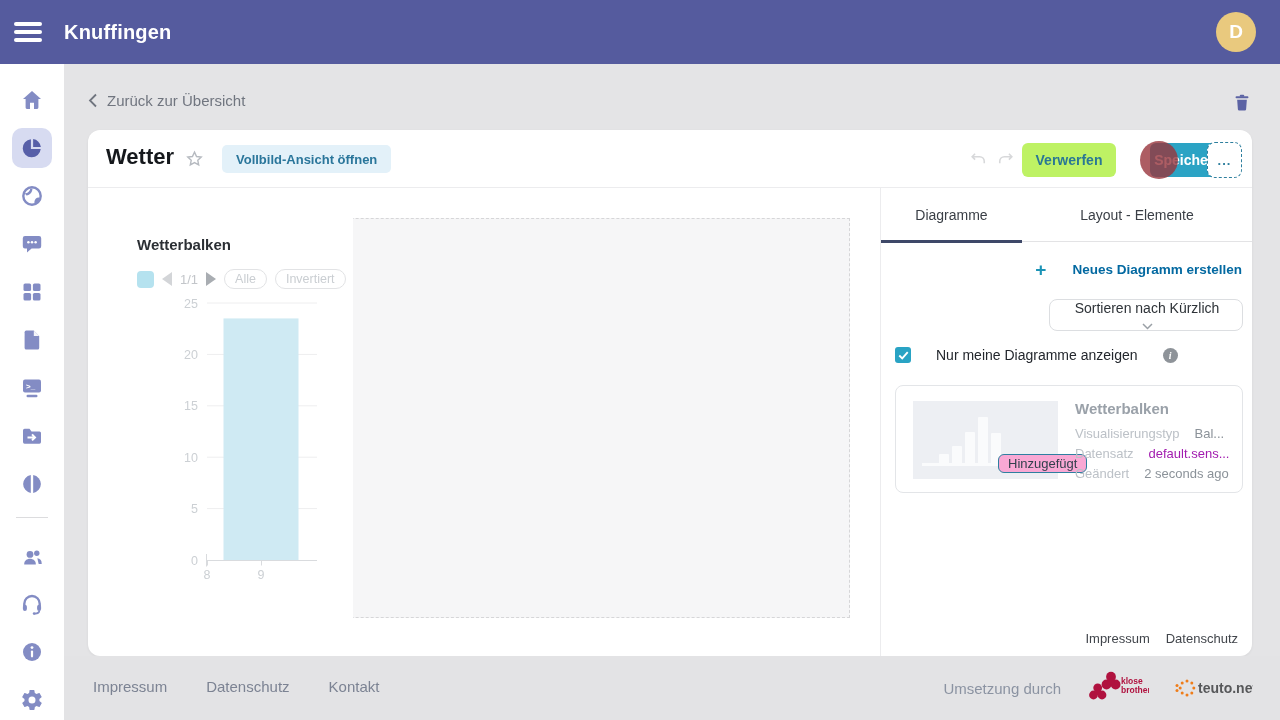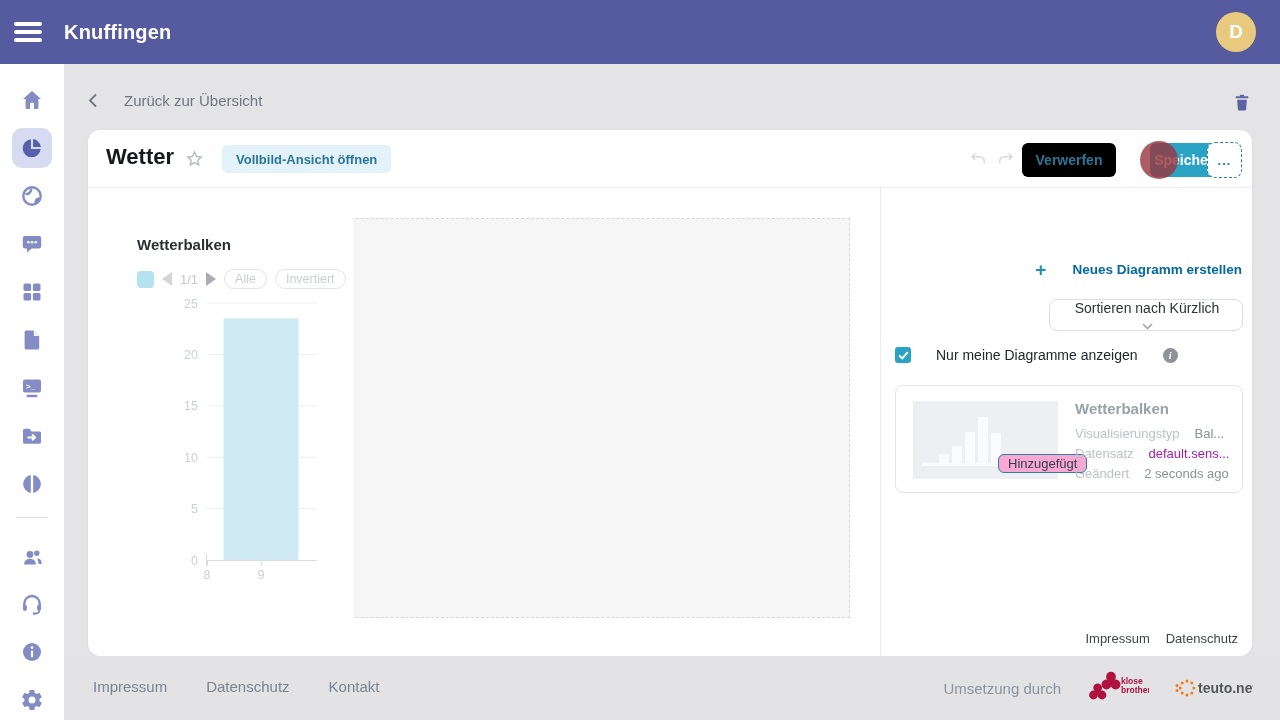--- a/index.html
+++ b/index.html
@@ -14,31 +14,31 @@
   .brand { color:#fff; font-size:20px; font-weight:bold; margin-left:22px; letter-spacing:.2px; }
   .avatar { position:absolute; right:24px; top:12px; width:40px; height:40px; border-radius:50%; background:#e9c97e; color:#fff; font-size:19px; font-weight:bold; display:flex; align-items:center; justify-content:center; }
 
   
   .sidebar { position:absolute; left:0; top:64px; width:64px; height:656px; background:#fff; }
   .side-ic { position:absolute; left:20px; width:24px; height:24px; cursor:pointer; }
   .side-active-bg { position:absolute; left:12px; top:64px; width:40px; height:40px; background:#d7dbf1; border-radius:10px; }
   .side-div { position:absolute; left:16px; top:453px; width:32px; height:1px; background:#dcdcde; }
 
   
-  .breadcrumb { position:absolute; left:88px; top:92px; display:flex; align-items:center; gap:26px; color:#70757f; font-size:15px; cursor:pointer; }
+  .breadcrumb { position:absolute; left:88px; top:92px; display:flex; align-items:center; gap:9px; color:#70757f; font-size:15px; cursor:pointer; }
   .trash-btn { position:absolute; left:1232px; top:92px; width:20px; height:21px; cursor:pointer; }
 
   
   .card { position:absolute; left:88px; top:130px; width:1164px; height:526px; background:#fff; border-radius:12px; box-shadow:0 1px 3px rgba(0,0,0,.06); }
   .card-header { position:absolute; left:0; top:0; width:100%; height:58px; border-bottom:1px solid #ececee; }
   .doc-title { position:absolute; left:18px; top:14px; font-size:22px; font-weight:bold; color:#15181c; }
   .star { position:absolute; left:96px; top:19px; width:21px; height:21px; cursor:pointer; }
   .chip { position:absolute; left:134px; top:15px; height:28px; padding:0 14px; background:#e3f1f9; color:#2a769b; font-size:13px; font-weight:bold; border:none; border-radius:5px; display:flex; align-items:center; cursor:pointer; }
   .hist-btn { position:absolute; top:20px; width:20px; height:20px; cursor:pointer; }
-  .btn-discard { position:absolute; left:934px; top:13px; width:94px; height:34px; background:#000000; color:#2a7795; font-size:14px; font-weight:bold; border:none; border-radius:6px; cursor:pointer; }
+  .btn-discard { position:absolute; left:934px; top:13px; width:94px; height:34px; background:#bef264; color:#2a7795; font-size:14px; font-weight:bold; border:none; border-radius:6px; cursor:pointer; }
   .btn-save { position:absolute; left:1034px; top:13px; width:76px; height:34px; background:#2ba3c4; color:#fff; font-size:14px; font-weight:bold; border:none; border-radius:6px; cursor:pointer;margin-left:28px; }
   .btn-more { position:absolute; left:1119px; top:12px; width:35px; height:36px; background:#fff; border:1.6px dashed #2e7f9e; border-radius:8px; color:#2e7f9e; font-size:13px; font-weight:bold; letter-spacing:1px; cursor:pointer; }
   .click-dot { position:absolute; left:1052px; top:11px; width:38px; height:38px; border-radius:50%; background:rgba(153,52,60,.8); pointer-events:none; }
 
   
   .canvas { position:absolute; left:32px; top:88px; width:730px; height:400px; background:#f6f6f7; border:1px dashed #d6d6d8; }
   .tile { position:absolute; left:32px; top:88px; width:233px; height:400px; background:#fff; cursor:grab; }
   .tile-title { position:absolute; left:17px; top:18px; font-size:15px; font-weight:bold; color:#2b2f34; }
   .tile-controls { position:absolute; left:17px; top:51px; height:20px; display:flex; align-items:center; gap:8px; }
   .swatch { width:17px; height:17px; border-radius:4px; background:#b5e2ef; }
@@ -227,20 +227,24 @@
           <line x1="70.5" y1="259" x2="70.5" y2="271.5" stroke="#d9dbde" stroke-width="1"></line>
           <line x1="70" y1="265.5" x2="181" y2="265.5" stroke="#d9dbde" stroke-width="1"></line>
           <line x1="71.5" y1="265.5" x2="71.5" y2="270.5" stroke="#d9dbde" stroke-width="1"></line>
           <text x="71" y="284" text-anchor="middle" fill="#ccd0d4" font-size="12.5">8</text>
           <line x1="125.5" y1="265.5" x2="125.5" y2="270.5" stroke="#d9dbde" stroke-width="1"></line>
           <text x="125" y="284" text-anchor="middle" fill="#ccd0d4" font-size="12.5">9</text>
         </svg>
     </div>
 
     <div class="panel">
+      <div class="tabs">
+        <div class="tab t0 active">Diagramme</div>
+        <div class="tab t1">Layout - Elemente</div>
+      </div>
       <div class="create-row">
         <span class="plus">+</span>
         <span class="create-label">Neues Diagramm erstellen</span>
       </div>
       <div class="sort-select">
         <span>Sortieren nach Kürzlich</span>
         <svg width="11" height="7" viewBox="0 0 11 7">
             <path d="M1 1l4.5 4.5L10 1" fill="none" stroke="#9aa0a6" stroke-width="1.5"></path>
           </svg>
       </div>

